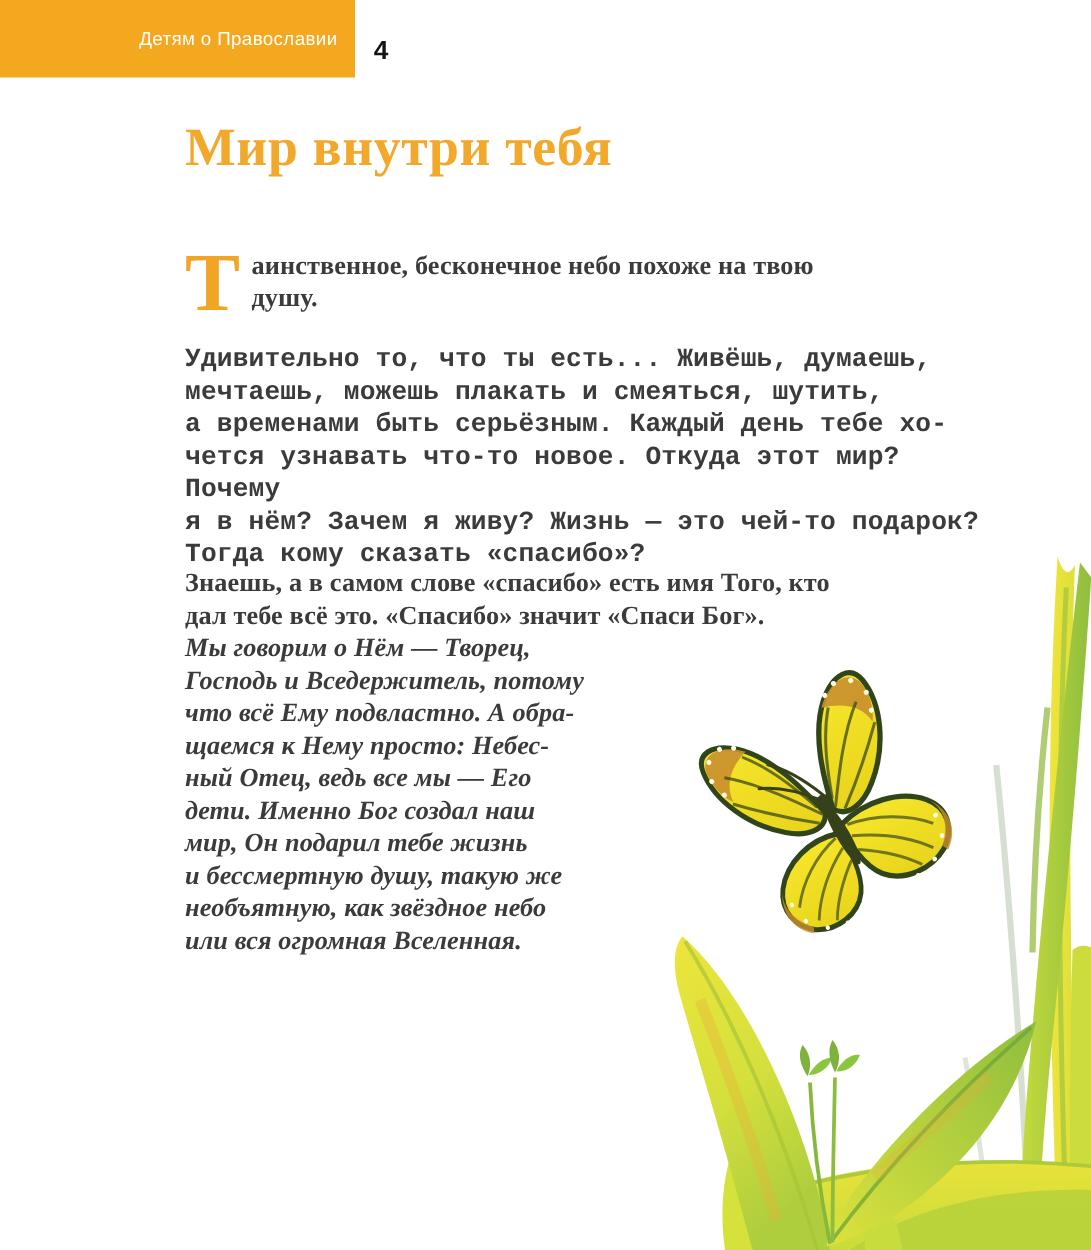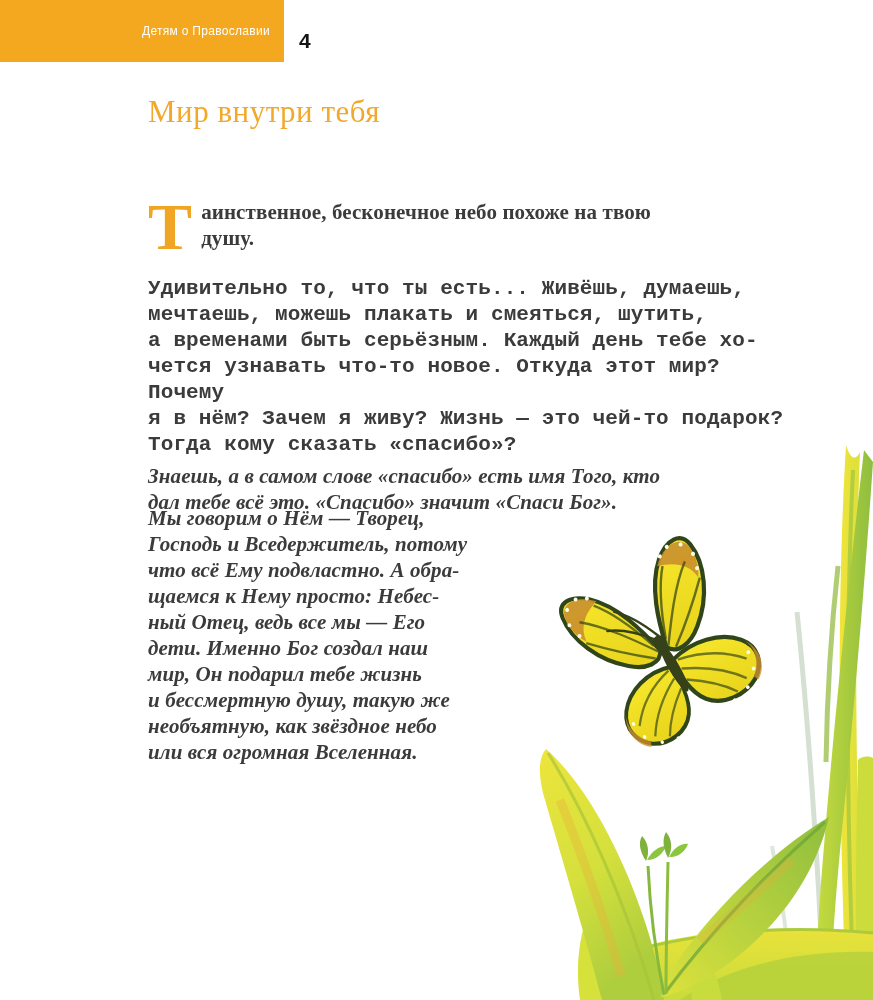--- a/index.html
+++ b/index.html
@@ -8,44 +8,44 @@
     overflow:hidden; font-family:"Liberation Serif","DejaVu Serif",serif;
   }
   
   .header-bar {
     position:absolute; left:0; top:0; width:284px; height:62px;
     background:#F3A81F; display:flex; align-items:center; justify-content:flex-end;
     padding-right:14px; box-sizing:border-box;
   }
   .header-title {
     color:#ffffff; font-family:"Liberation Sans","DejaVu Sans",sans-serif;
-    font-size:12px; font-weight:500; letter-spacing:.3px; white-space:nowrap;
+    font-size:15px; font-weight:500; letter-spacing:.3px; white-space:nowrap;
   }
   .page-number {
     position:absolute; left:299px; top:29px; color:#151515;
     font-family:"Liberation Sans","DejaVu Sans",sans-serif;
     font-size:21px; font-weight:bold;
   }
   
   .article-title {
     position:absolute; left:148px; top:94px; color:#F2A82B;
-    font-size:31px; font-weight:normal; letter-spacing:.5px; white-space:nowrap;
+    font-size:43px; font-weight:bold; letter-spacing:.5px; white-space:nowrap;
   }
   .para {
     position:absolute; color:#3B3B3B; font-size:21px; line-height:26px;
     font-weight:bold; letter-spacing:.1px;
   }
   .para-text { white-space:pre-line; }
   .para-1 { left:148px; top:199px; width:630px; }
   .drop-cap {
     float:left; color:#F0A524; font-size:66px; line-height:52px;
     font-weight:bold; margin:2px 9px 0 0;
   }
   .para-2 { left:148px; top:276px; width:650px;font-family:Liberation Mono, monospace; }
-  .para-3 { left:148px; top:463px; width:650px;font-style:italic; }
+  .para-3 { left:148px; top:453px; width:650px; }
   .para-4 { left:148px; top:505px; width:420px;font-style:italic; }
   
   .illustration {
     position:absolute; left:0; top:0; width:873px; height:1000px;
     pointer-events:none;
   }
 </style>
 </head>
 <body>
 

